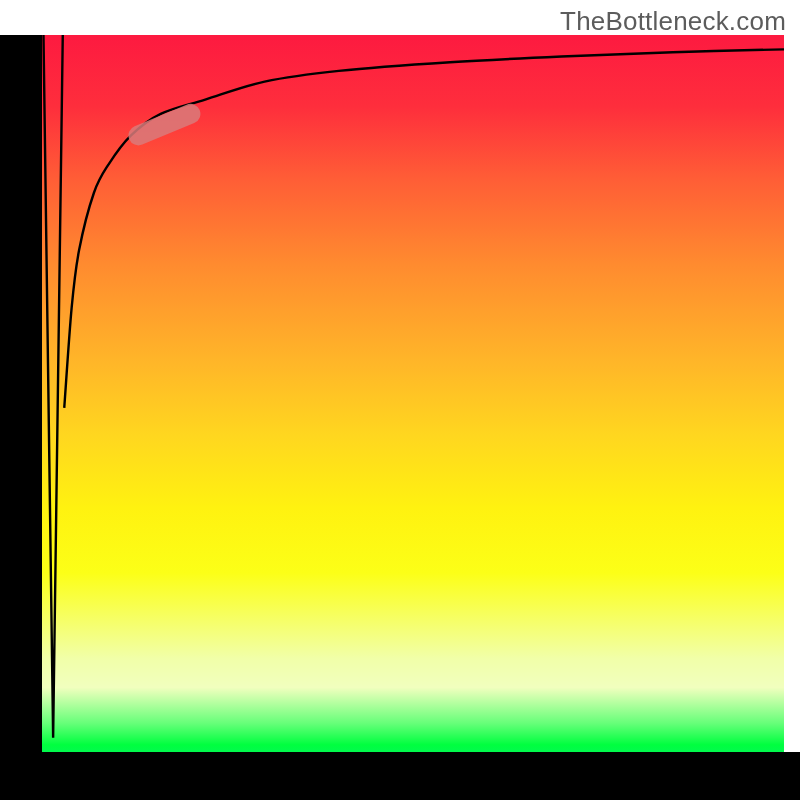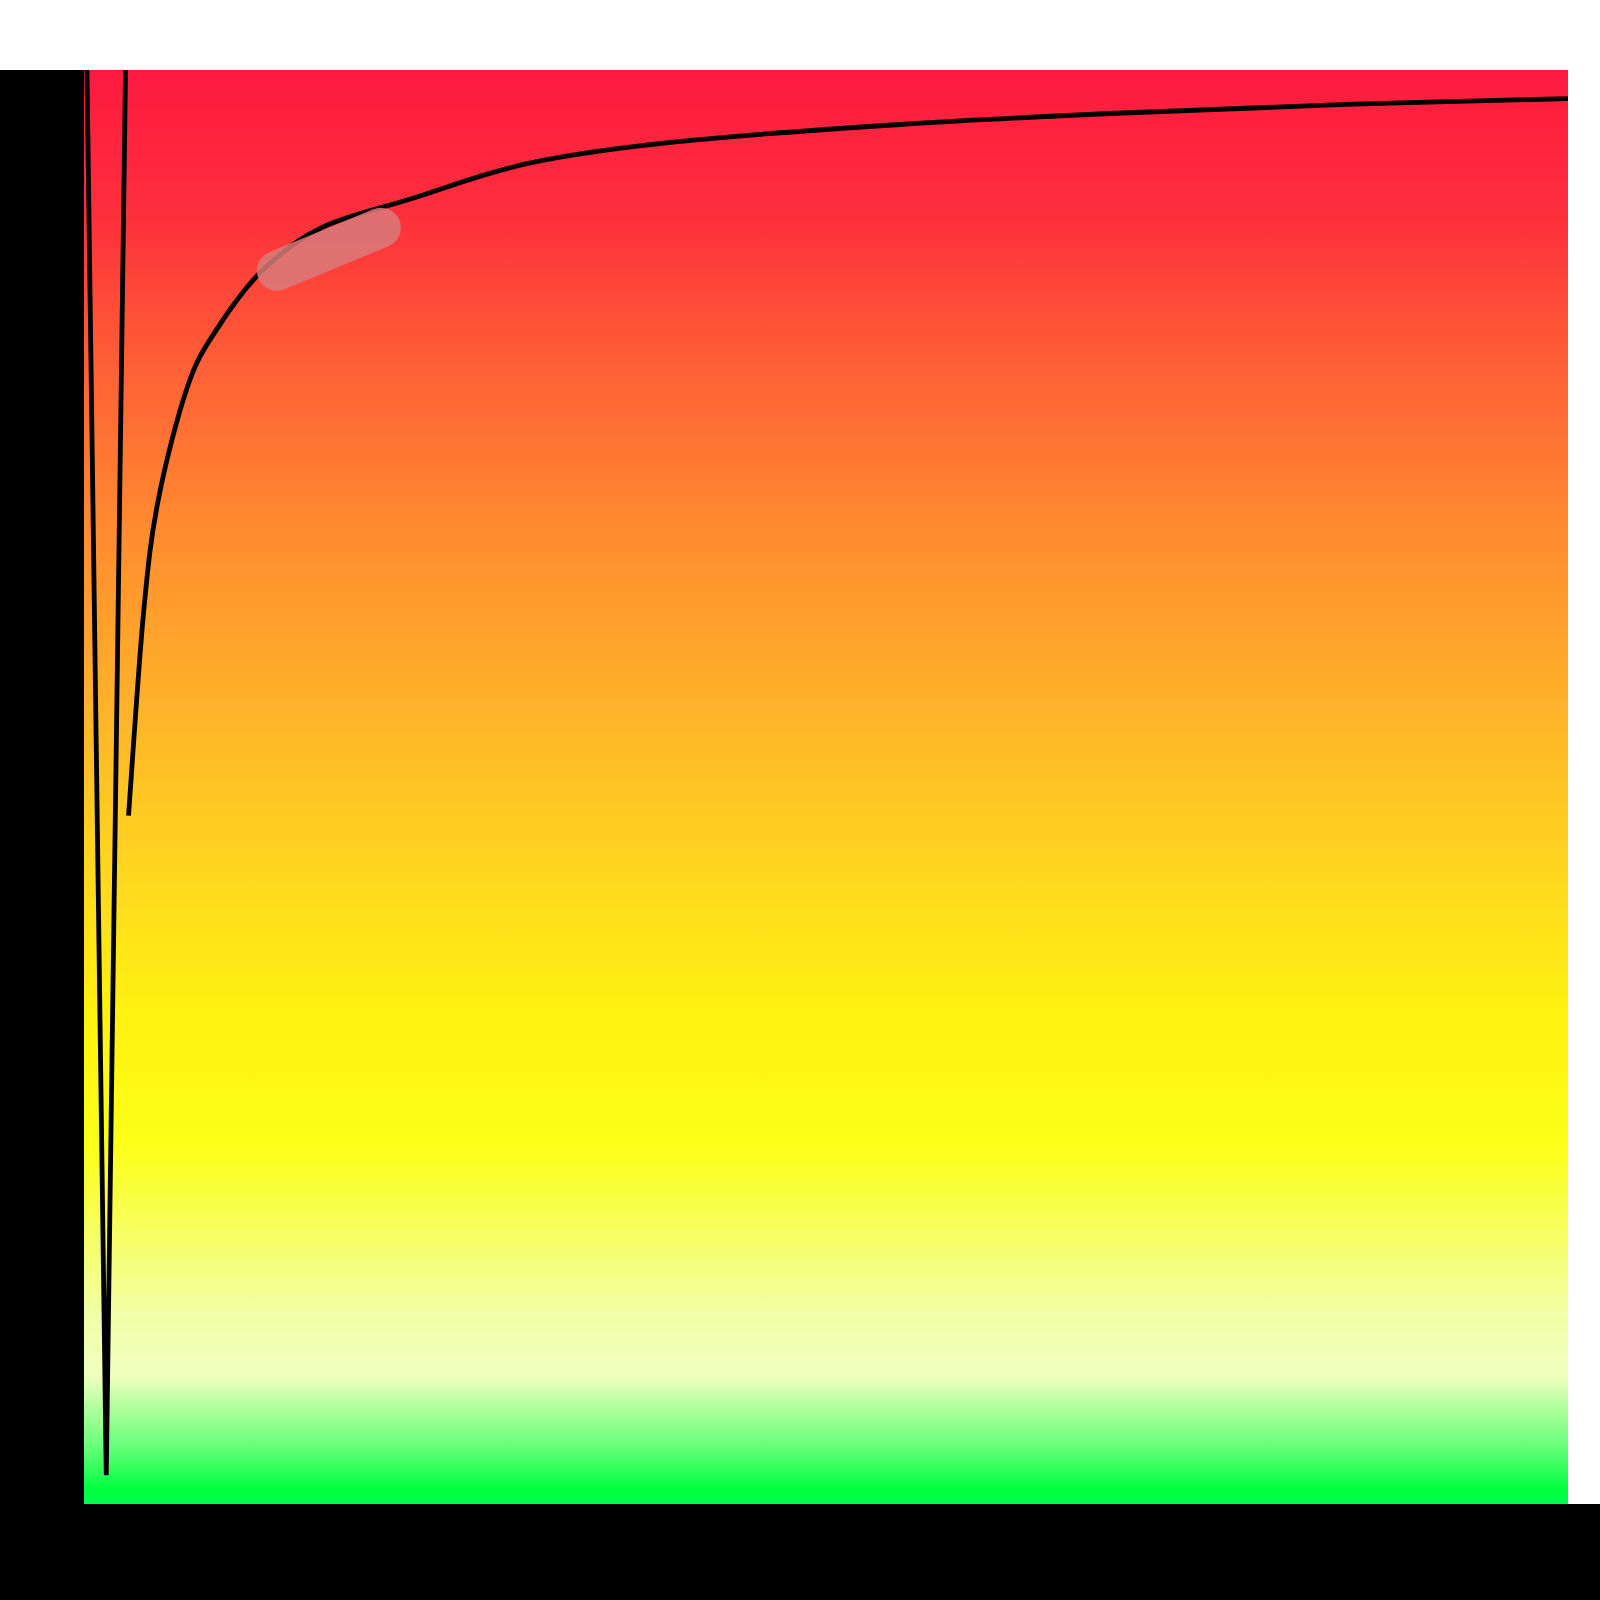--- a/index.html
+++ b/index.html
@@ -89,20 +89,21 @@
 </head>
 <body>
 
 <div class="chart-container">
 
   <div class="plot-area"></div>
 
   <div class="axis-left"></div>
   <div class="axis-bottom"></div>
 
+  <div class="watermark">TheBottleneck.com</div>
 
   <svg class="curve-svg" viewBox="0 0 742 717" preserveAspectRatio="none">
     <path id="dip-path" class="curve-path" d="M 1.484 0 L 11.129999999999999 702.66 L 20.775999999999996 0"></path>
     <path id="curve-path" class="curve-path" d="M 22.259999999999998 372.84000000000003 C 23.496666666666666 356.11, 27.206666666666667 298.75, 29.68 272.46 C 32.153333333333336 246.17, 33.39 234.22000000000003, 37.1 215.10000000000002 C 40.81 195.98000000000002, 46.99333333333334 172.08, 51.940000000000005 157.74 C 56.88666666666667 143.4, 60.59666666666667 138.62000000000006, 66.78 129.06000000000006 C 72.96333333333334 119.50000000000006, 80.38333333333333 108.745, 89.03999999999999 100.38 C 97.69666666666666 92.01499999999999, 106.35333333333332 84.84500000000001, 118.72 78.87 C 131.08666666666667 72.895, 145.92666666666668 69.90749999999997, 163.24 64.52999999999997 C 180.55333333333334 59.152499999999975, 200.34 51.38500000000001, 222.6 46.60500000000002 C 244.85999999999999 41.825000000000024, 265.8833333333333 39.07650000000003, 296.8 35.85000000000002 C 327.7166666666667 32.623500000000014, 371 29.635999999999985, 408.1 27.24599999999998 C 445.20000000000005 24.855999999999977, 482.3 23.182999999999993, 519.4 21.50999999999999 C 556.5 19.83699999999999, 593.5999999999999 18.402999999999963, 630.6999999999999 17.20799999999997 C 667.8 16.012999999999977, 723.45 14.818000000000021, 742 14.340000000000032"></path>
     <line id="marker-cap" class="marker-cap" x1="96.46000000000001" y1="100.38" x2="148.4" y2="78.87"></line>
   </svg>
 
 </div>
 
 </body></html>

